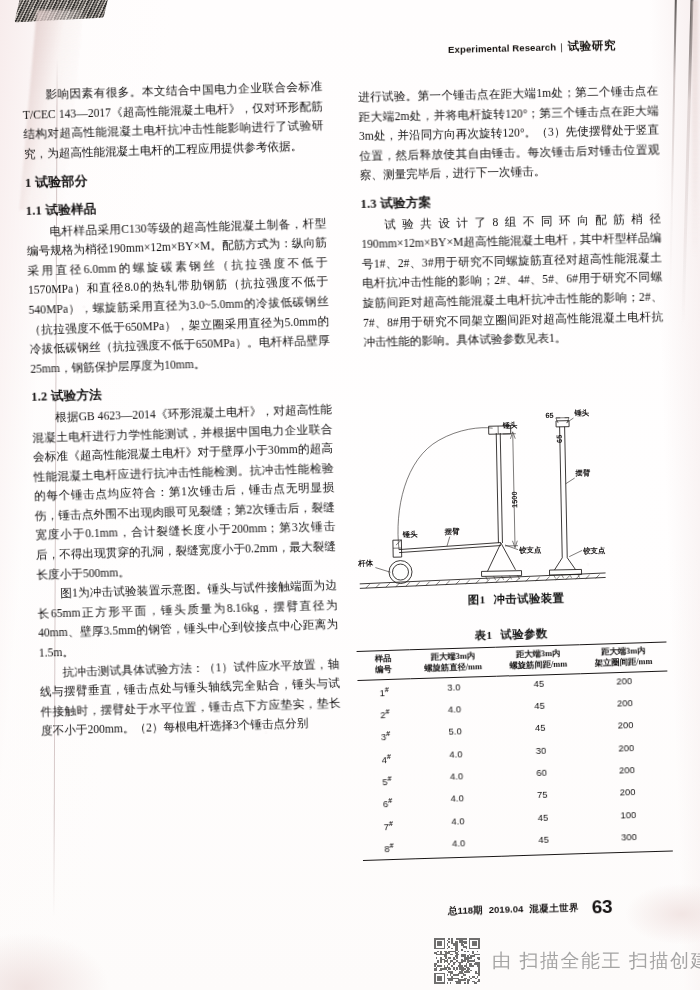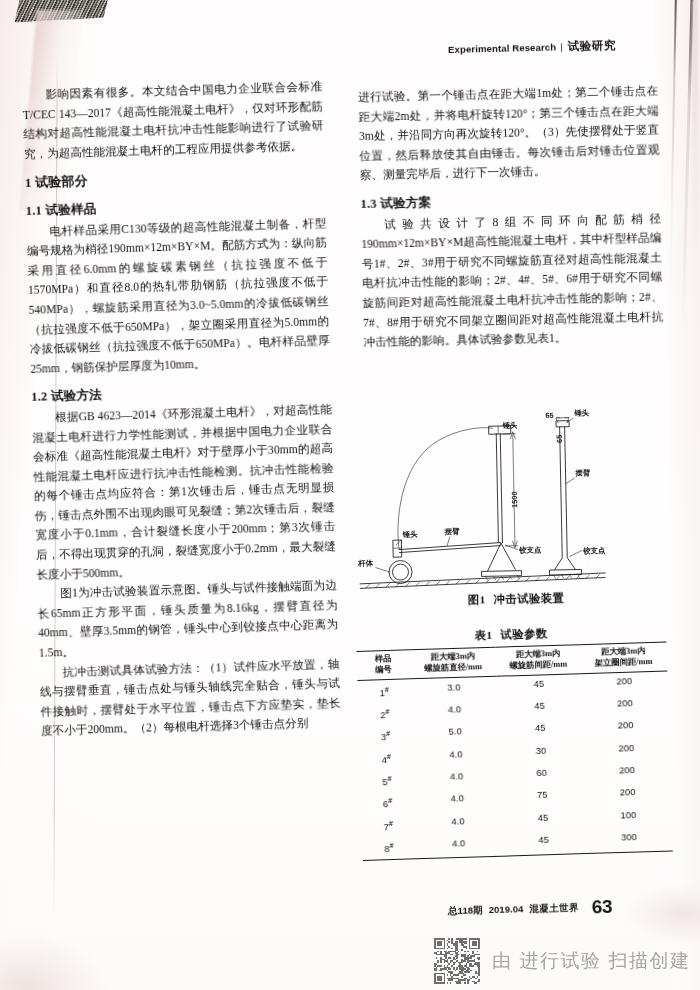--- a/index.html
+++ b/index.html
@@ -753,17 +753,17 @@
         <rect x="1" y="1" width="5" height="5" fill="#ffffff"></rect>
         <rect x="2" y="2" width="3" height="3" fill="#1a1a1a"></rect>
         <rect x="22" y="0" width="7" height="7" fill="#1a1a1a"></rect>
         <rect x="23" y="1" width="5" height="5" fill="#ffffff"></rect>
         <rect x="24" y="2" width="3" height="3" fill="#1a1a1a"></rect>
         <rect x="0" y="22" width="7" height="7" fill="#1a1a1a"></rect>
         <rect x="1" y="23" width="5" height="5" fill="#ffffff"></rect>
         <rect x="2" y="24" width="3" height="3" fill="#1a1a1a"></rect>
       </svg>
     <div id="wm-text">
-      <span>由</span><span class="sp"></span><span>进行试验</span><span class="sp"></span><span>扫描创建</span>
+      <span>由</span><span class="sp"></span><span>扫描全能王</span><span class="sp"></span><span>扫描创建</span>
     </div>
   </div>
 
 </div>
 
 </body></html>

